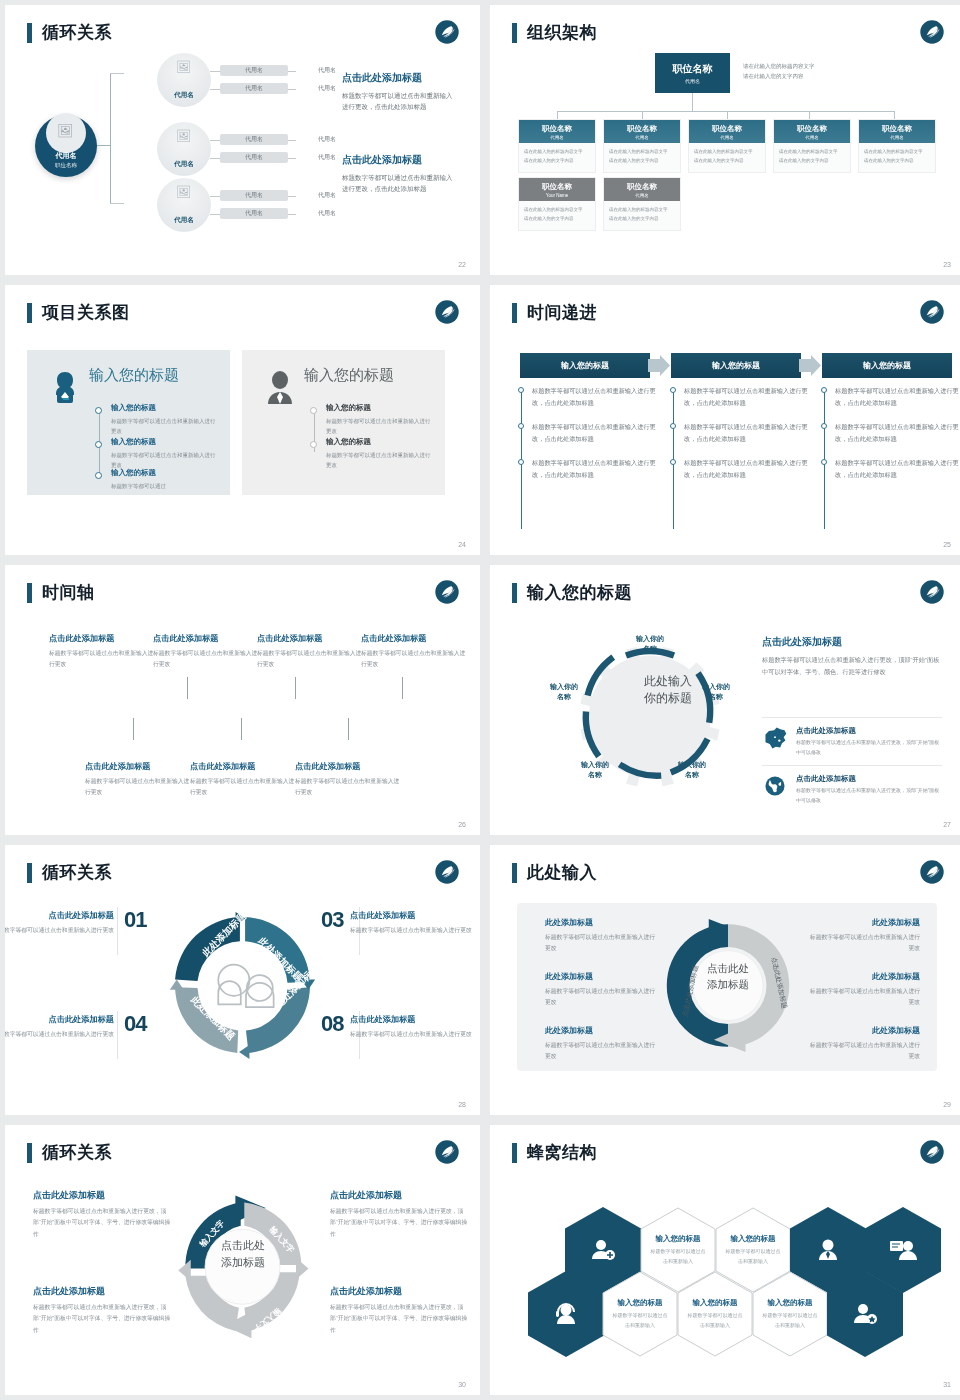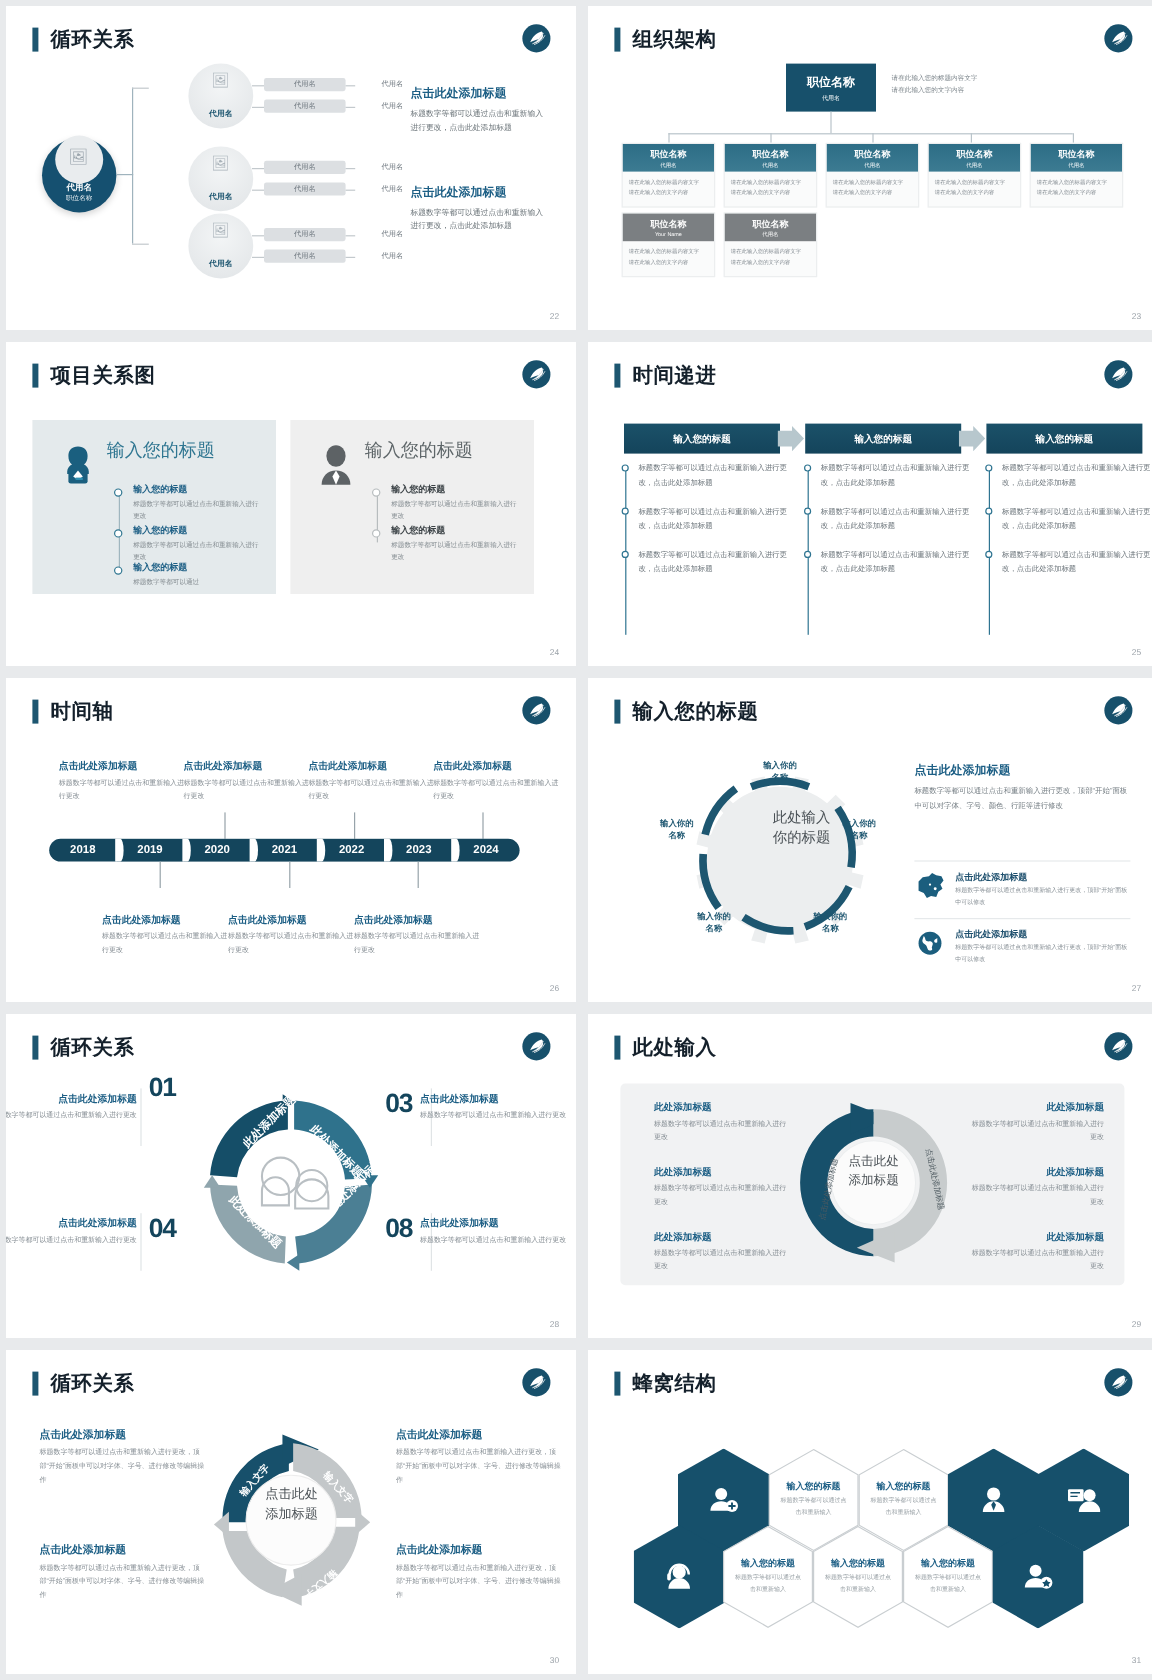--- a/index.html
+++ b/index.html
@@ -501,29 +501,20 @@
       </div>
   <div class="tcard" style="left:356px; top:68px;">
         <h5>点击此处添加标题</h5>
         <p>标题数字等都可以通过点击和重新输入进行更改</p>
       </div>
 
   <div class="tick" style="left:182px; top:112px; height:22px;"></div>
   <div class="tick" style="left:290px; top:112px; height:22px;"></div>
   <div class="tick" style="left:397px; top:112px; height:22px;"></div>
 
-  <div class="yrow">
-    <div class="yr">2018</div>
-    <div class="yr">2019</div>
-    <div class="yr">2020</div>
-    <div class="yr">2021</div>
-    <div class="yr">2022</div>
-    <div class="yr">2023</div>
-    <div class="yr">2024</div>
-  </div>
 
   <div class="tick" style="left:128px; top:153px; height:22px;"></div>
   <div class="tick" style="left:236px; top:153px; height:22px;"></div>
   <div class="tick" style="left:343px; top:153px; height:22px;"></div>
 
   <div class="tcard" style="left:80px; top:196px;">
         <h5>点击此处添加标题</h5>
         <p>标题数字等都可以通过点击和重新输入进行更改</p>
       </div>
   <div class="tcard" style="left:185px; top:196px;">
@@ -637,21 +628,21 @@
       <text transform="translate(40,110) rotate(45)">此处添加标题</text>
     </g>
     <g stroke="#b9bfc3" stroke-width="2" fill="none">
       <circle cx="100" cy="93" r="18" transform="translate(-10,-6)"></circle>
       <circle cx="120" cy="96" r="15"></circle>
       <path d="M72 115 h26 v-14 a13 13 0 0 0 -26 0 z"></path>
       <path d="M104 118 h32 v-12 a16 16 0 0 0 -32 0 z"></path>
     </g>
   </svg>
 
-  <div class="num" style="left:119px; top:48px;">01</div>
+  <div class="num" style="left:119px; top:62px;">01</div>
   <div class="num" style="left:316px; top:62px;">03</div>
   <div class="num" style="left:316px; top:166px;">08</div>
   <div class="num" style="left:119px; top:166px;">04</div>
 
   <div class="divl" style="left:112px; top:62px;"></div>
   <div class="divl" style="left:112px; top:166px;"></div>
   <div class="divl" style="left:354px; top:62px;"></div>
   <div class="divl" style="left:354px; top:166px;"></div>
 
   <div class="tc" style="left:-12px; top:65px; text-align:right; padding-right:0; left:auto; right:366px;">

